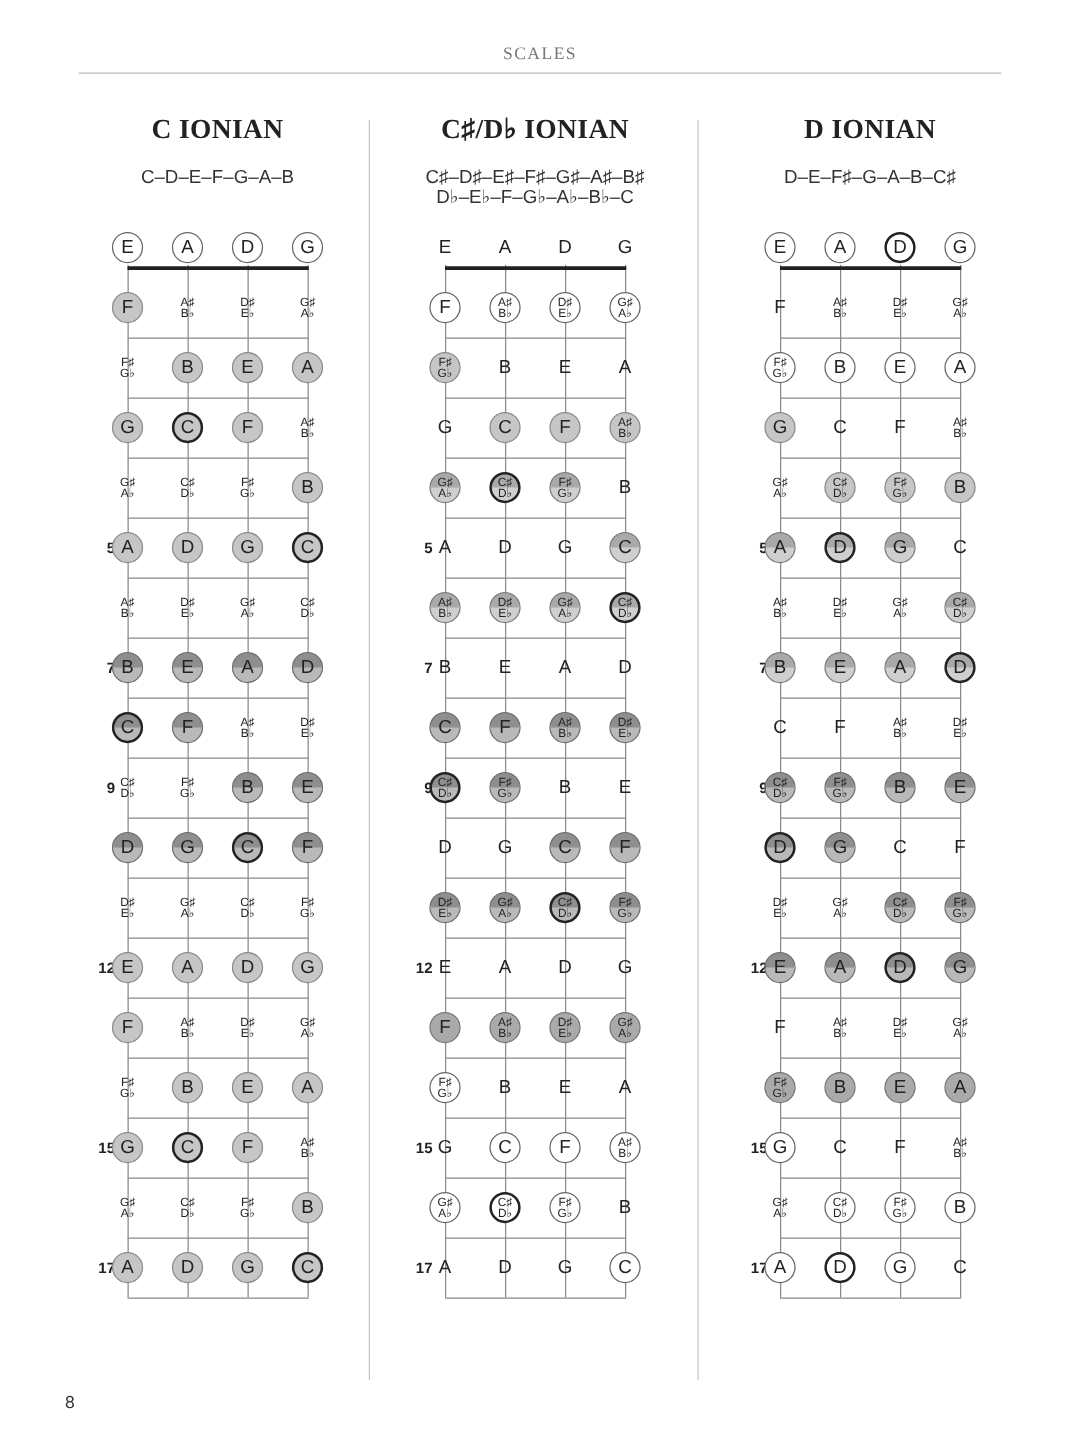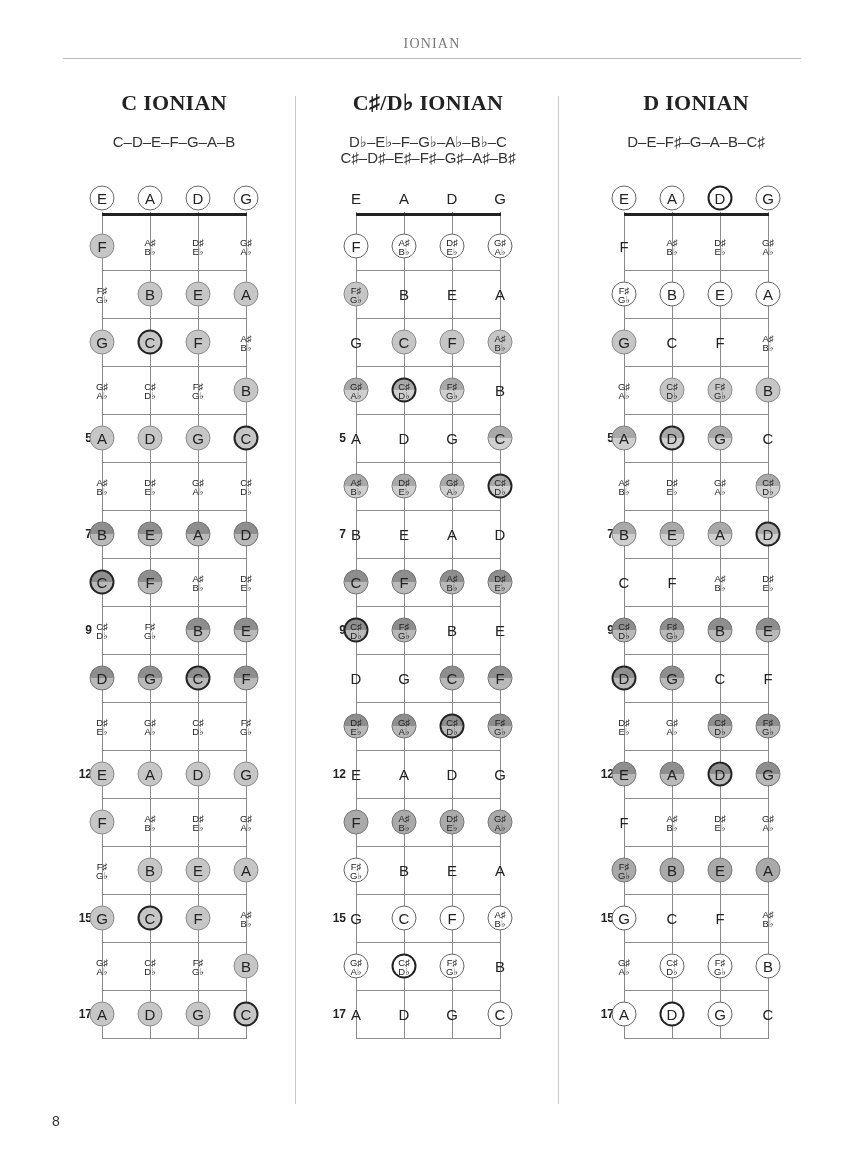--- a/index.html
+++ b/index.html
@@ -24,21 +24,21 @@
   .f-split{background:linear-gradient(to bottom,#8e8e8e 0%,#8e8e8e 48%,#b9b9b9 52%,#b9b9b9 100%);border:1px solid #6e6e6e;}
   .f-split-light{background:linear-gradient(to bottom,#a9a9a9 0%,#a9a9a9 48%,#cfcfcf 52%,#cfcfcf 100%);border:1px solid #7c7c7c;}
   .root{border:2px solid #222 !important;}
   .strline{position:absolute;width:1px;background:#8a8a8a;}
   .fretline{position:absolute;height:1px;background:#8a8a8a;}
   .nut{position:absolute;height:3px;background:#222;}
 </style>
 </head>
 <body>
 
-<div class="header">IONIAN</div>
+<div class="header">SCALES</div>
 <div class="header-rule"></div>
 
 <div class="col-divider" style="left:295px"></div>
 <div class="col-divider" style="left:558px"></div>
 
 <div class="panel" style="left:44px">
   <div class="title">C IONIAN</div>
   <div class="formula">
     <div>C–D–E–F–G–A–B</div>
   </div>
@@ -314,22 +314,22 @@
       </div>
       <div class="note big f-light root" style="left: 202px; top: 924px;">
         <span class="l1">C</span>
       </div>
     </div>
 </div>
 
 <div class="panel" style="left:298px">
   <div class="title">C♯/D♭ IONIAN</div>
   <div class="formula">
+    <div>C♯–D♯–E♯–F♯–G♯–A♯–B♯</div>
     <div>D♭–E♭–F–G♭–A♭–B♭–C</div>
-    <div>C♯–D♯–E♯–F♯–G♯–A♯–B♯</div>
   </div>
   <div class="board">
       <div class="strline" style="left: 58px; top: 122px; height: 826px;"></div>
       <div class="strline" style="left: 106px; top: 122px; height: 826px;"></div>
       <div class="strline" style="left: 154px; top: 122px; height: 826px;"></div>
       <div class="strline" style="left: 202px; top: 122px; height: 826px;"></div>
       <div class="nut" style="left: 58px; top: 123px; width: 145px;"></div>
       <div class="fretline" style="left: 58px; top: 180px; width: 145px;"></div>
       <div class="fretline" style="left: 58px; top: 228px; width: 145px;"></div>
       <div class="fretline" style="left: 58px; top: 276px; width: 145px;"></div>

